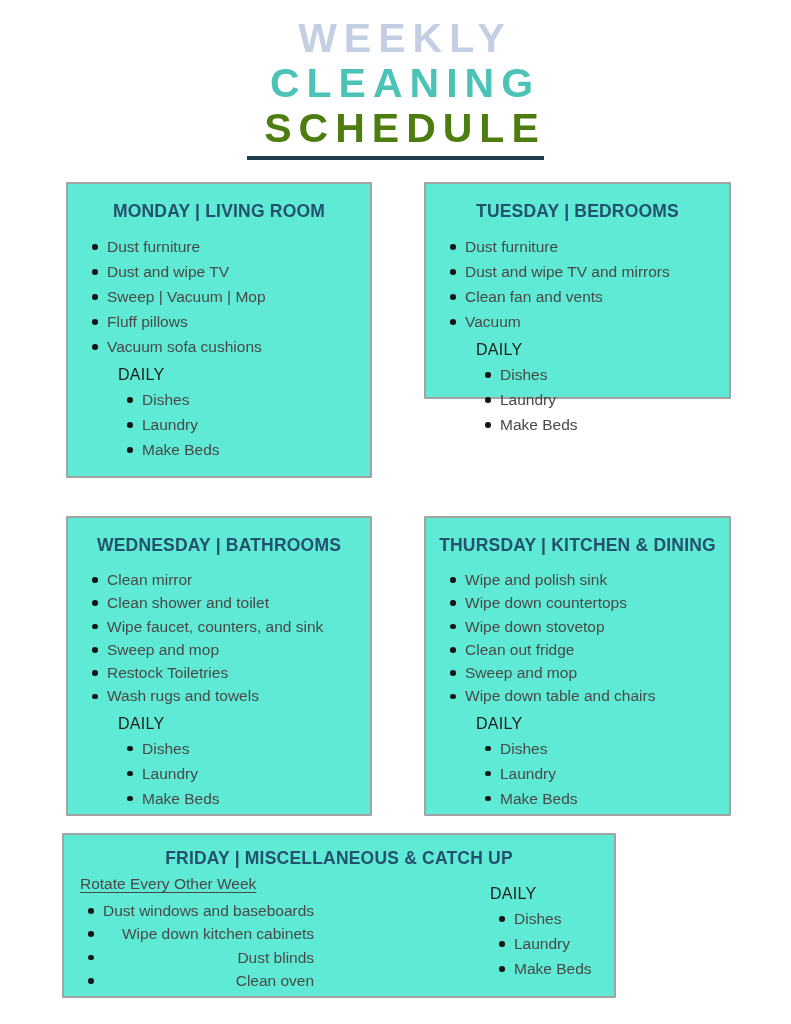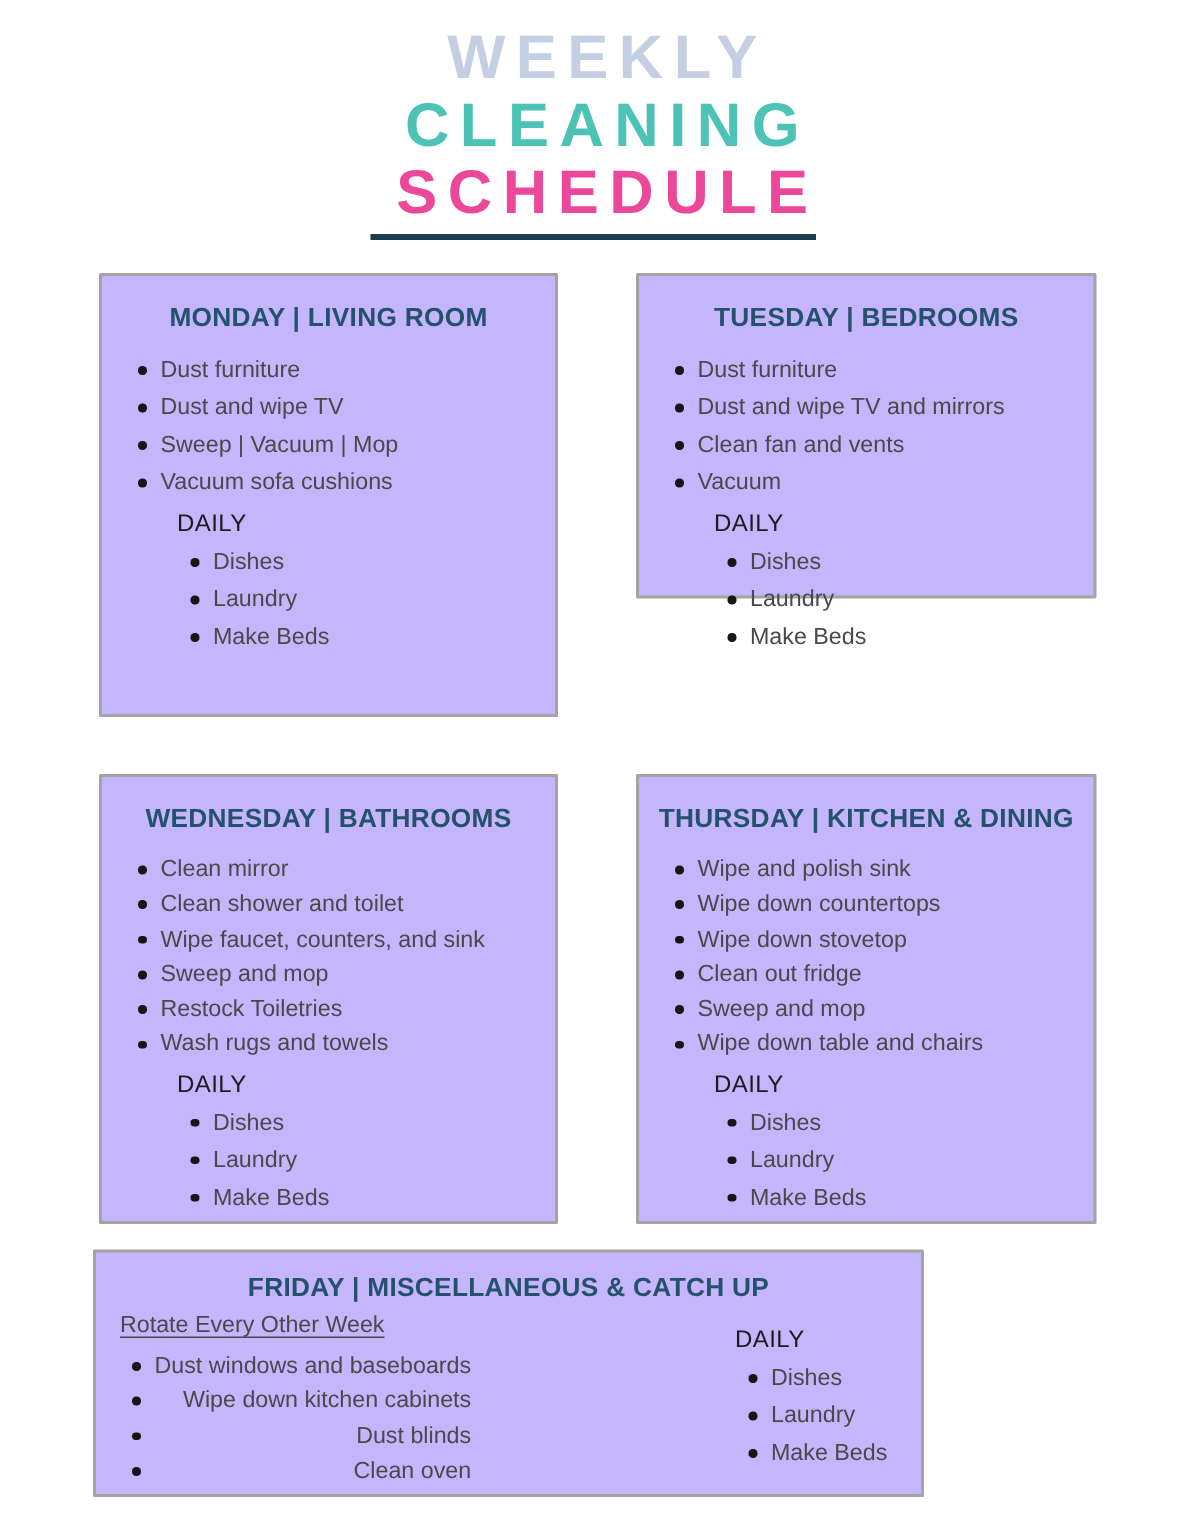--- a/index.html
+++ b/index.html
@@ -6,26 +6,26 @@
   .page {
     position:relative; width:791px; height:1024px; background:#ffffff;
     font-family:"Liberation Sans", sans-serif; overflow:hidden;
   }
 
   
   .title-block { position:absolute; top:16px; left:0; width:100%; text-align:center; }
   .title-line { font-size:41px; font-weight:700; letter-spacing:7px; line-height:45px;padding-left:19px; }
   .title-line.t1 { color:#c4cfe3; }
   .title-line.t2 { color:#4cc3b6; }
-  .title-line.t3 { color:#ec4899; }
+  .title-line.t3 { color:#4d7c0f; }
   .title-underline { width:297px; height:4px; background:#1c3c50; margin:5px auto 0 auto; }
 
   
   .daybox {
-    position:absolute; box-sizing:border-box; background:#c4b5fd;
+    position:absolute; box-sizing:border-box; background:#5eead4;
     border:2px solid #a3a3a3; border-radius:1px;
   }
   #box-mon { left:66px;  top:182px; width:306px; height:296px; }
   #box-tue { left:424px; top:182px; width:307px; height:217px; }
   #box-wed { left:66px;  top:516px; width:306px; height:300px; }
   #box-thu { left:424px; top:516px; width:307px; height:300px; }
   #box-fri { left:62px;  top:833px; width:554px; height:165px; }
 
   .day-header {
     margin:16px 6px 0 6px; text-align:center; color:#24516b;
@@ -73,20 +73,21 @@
     <div class="title-line t3">SCHEDULE</div>
     <div class="title-underline"></div>
   </header>
 
   <section class="daybox" id="box-mon">
     <h2 class="day-header">MONDAY | LIVING ROOM</h2>
     <ul class="tasks lh25">
       <li>Dust furniture</li>
       <li>Dust and wipe TV</li>
       <li>Sweep | Vacuum | Mop</li>
+      <li>Fluff pillows</li>
       <li>Vacuum sofa cushions</li>
     </ul>
     <div class="daily-label">DAILY</div>
     <ul class="tasks daily">
       <li>Dishes</li>
       <li>Laundry</li>
       <li>Make Beds</li>
     </ul>
   </section>
 

